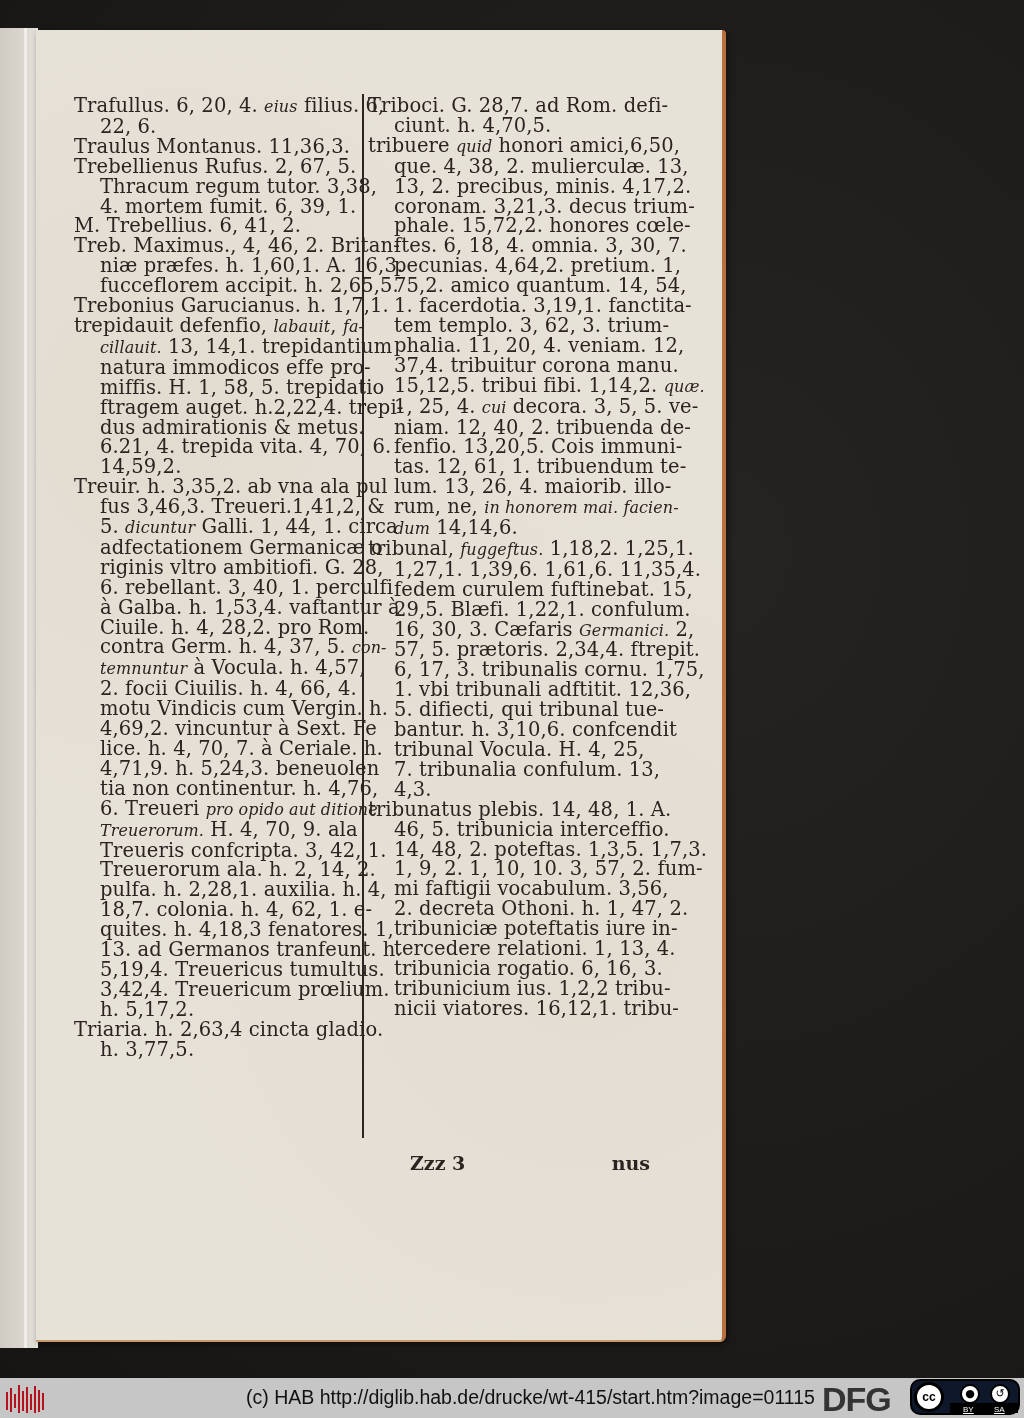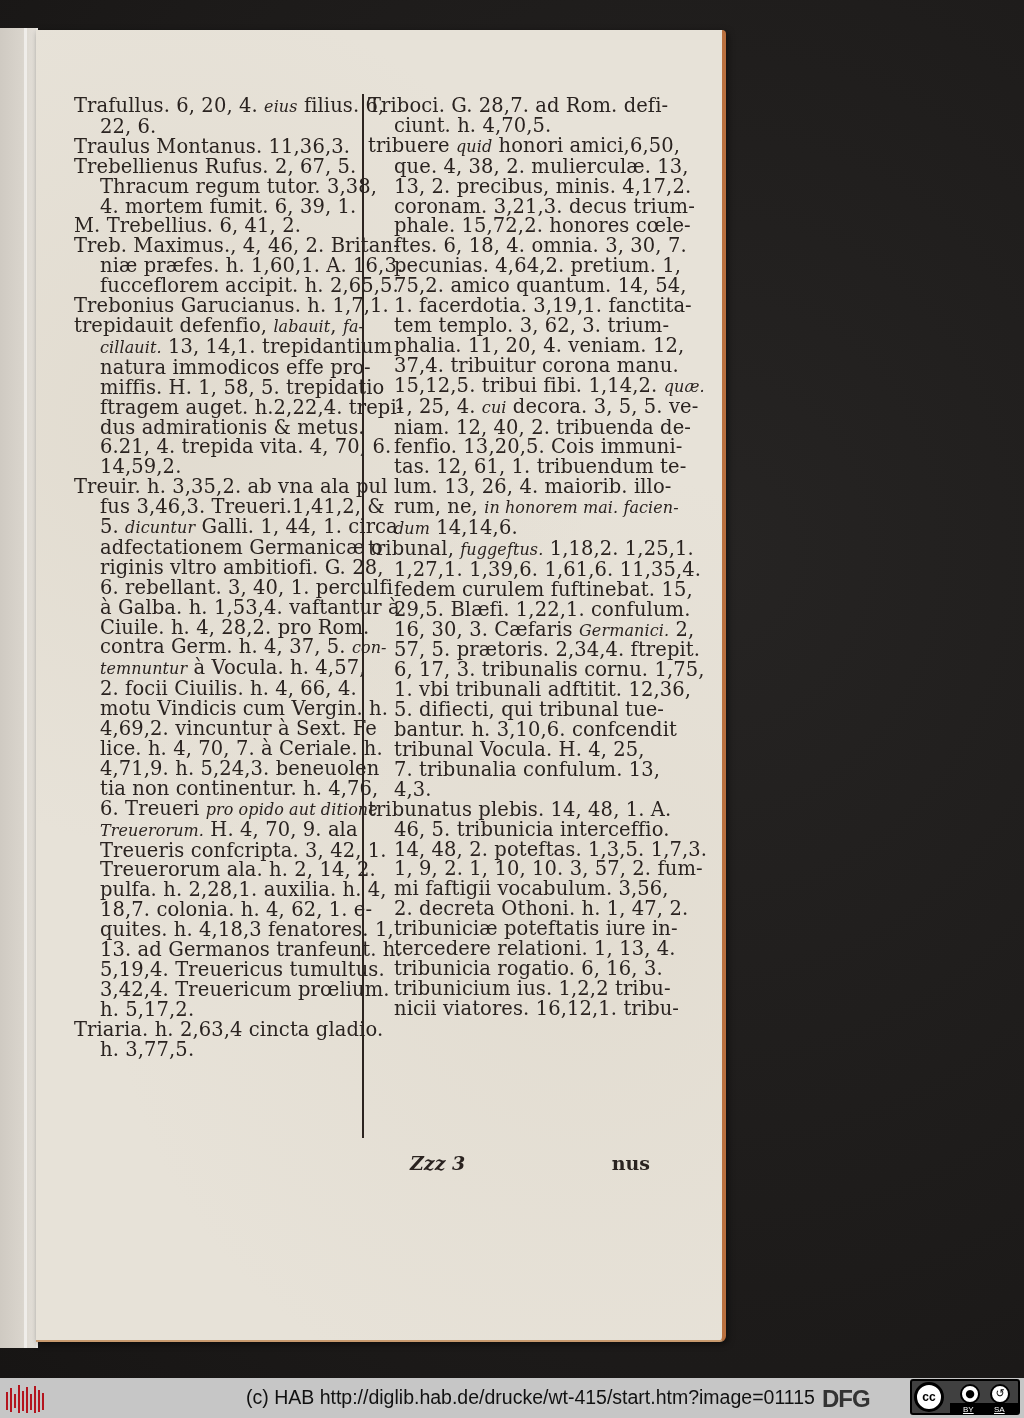--- a/index.html
+++ b/index.html
@@ -44,38 +44,38 @@
     background: #2c2420;
   }
   .entry { margin: 0; }
   .entry .line { display: block; white-space: nowrap; }
   .entry .line.cont { padding-left: 26px; }
   .it { font-style: italic; font-size: 0.82em; }
   .signature {
     position: absolute; top: 1152px; left: 410px; width: 240px;
     font-size: 19px; color: #2a2320; font-weight: bold;
   }
-  .signature .sig-mark { position: absolute; left: 0; font-style: italic; }
+  .signature .sig-mark { position: absolute; left: 0; }
   .signature .catch { position: absolute; right: 0; text-align: right; }
   .footer {
     position: absolute; left: 0; top: 1378px; width: 1024px; height: 40px;
     background: #c6c6c6;
   }
   .hab-logo { position: absolute; left: 4px; top: 4px; width: 44px; height: 34px; }
   .footer-url {
     position: absolute; left: 246px; top: 8px;
     font-family: "Liberation Sans", sans-serif; font-size: 19.5px; color: #111; text-align: right;
   }
   .dfg-logo {
     position: absolute; left: 822px; top: 4px; font-family: "Liberation Sans", sans-serif;
-    font-weight: bold; font-size: 24px; color: #333; letter-spacing: -1px; line-height: 34px; text-align: center;
+    font-weight: bold; font-size: 34px; color: #333; letter-spacing: -1px; line-height: 34px; text-align: center;
   }
   .cc-badge {
     position: absolute; left: 910px; top: 1px; width: 110px; height: 36px;
-    background: #404040; border: 2px solid #000; border-radius: 3px; box-sizing: border-box;
+    background: #0f172a; border: 2px solid #000; border-radius: 10px; box-sizing: border-box;
   }
   .cc-circle {
     position: absolute; left: 2px; top: 1px; width: 30px; height: 30px; border-radius: 50%;
     background: #fff; border: 3px solid #000; box-sizing: border-box;
     font-family: "Liberation Sans", sans-serif; font-weight: bold; font-size: 12px;
     text-align: center; line-height: 24px; color: #000;
   }
   .cc-strip { position: absolute; left: 38px; bottom: 0; width: 68px; height: 10px; background: #000; }
   .cc-lbl { position: absolute; bottom: -1px; font-family: "Liberation Sans", sans-serif; font-size: 8px; color: #fff; text-decoration: underline; }
   .cc-by-icon, .cc-sa-icon {

